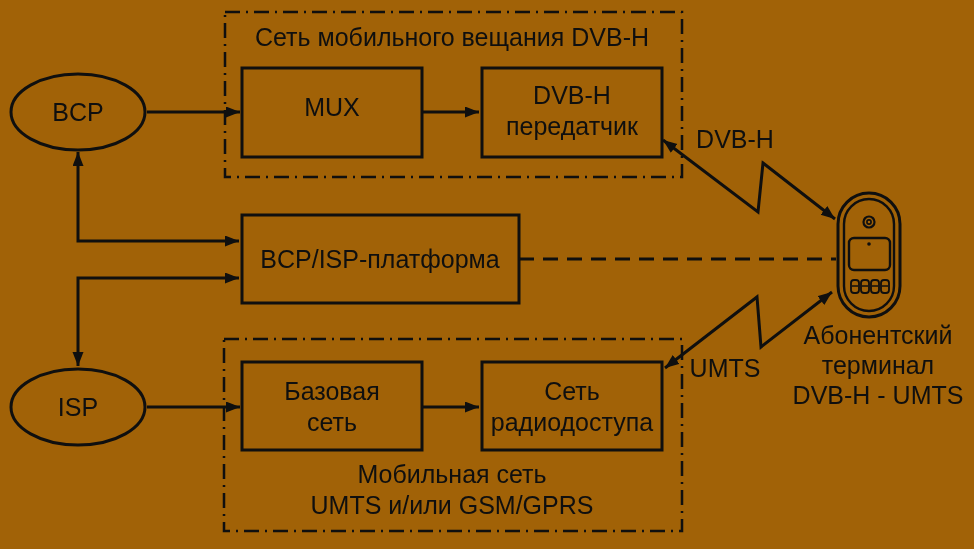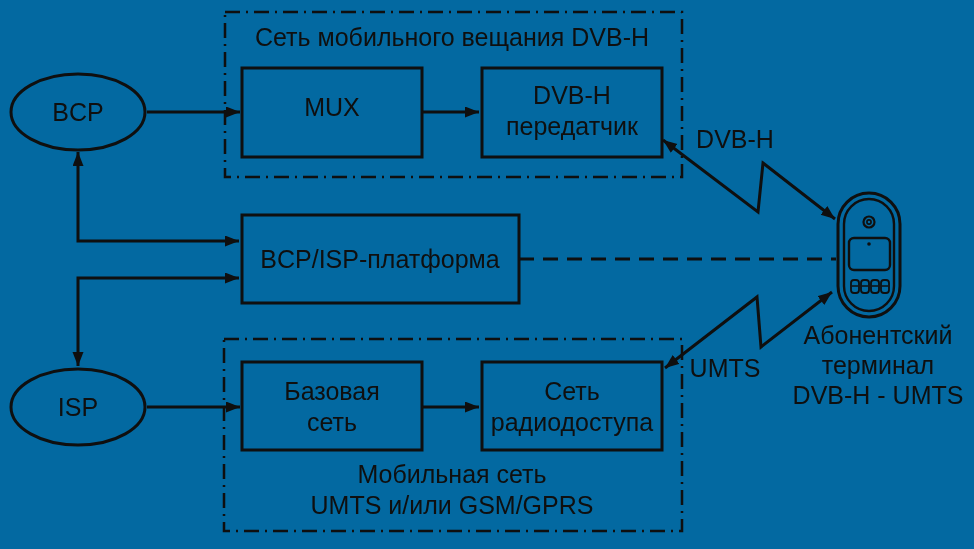--- a/index.html
+++ b/index.html
@@ -4,21 +4,21 @@
 <style>
   html, body {
     margin: 0;
     padding: 0;
     background: #ffffff;
   }
   .stage {
     position: relative;
     width: 974px;
     height: 549px;
-    background: #0369a1;
+    background: #a16207;
     overflow: hidden;
   }
   svg { display: block; }
   .lbl {
     font-family: "Liberation Sans", "DejaVu Sans", sans-serif;
     font-size: 25px;
     fill: #0f0f0f;
     text-anchor: middle;
   }
   .shape {

